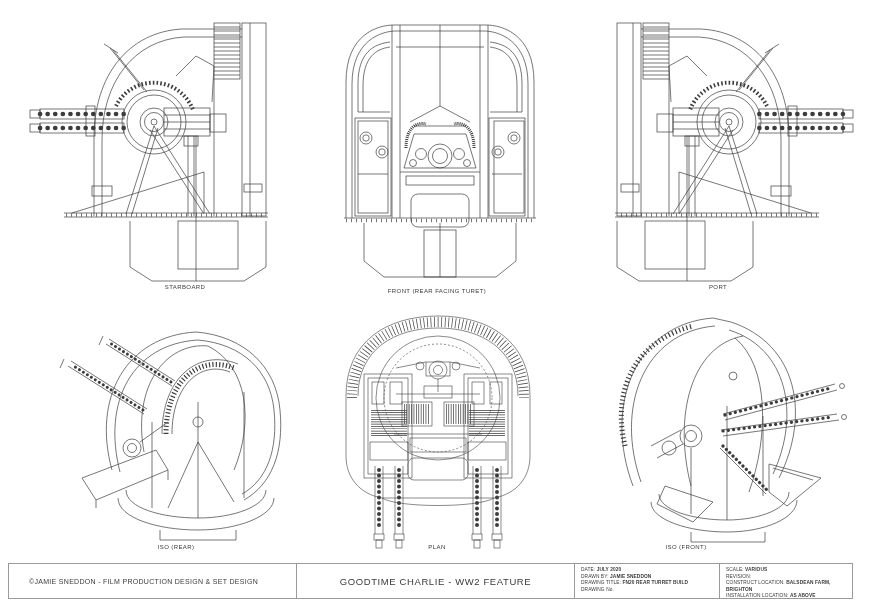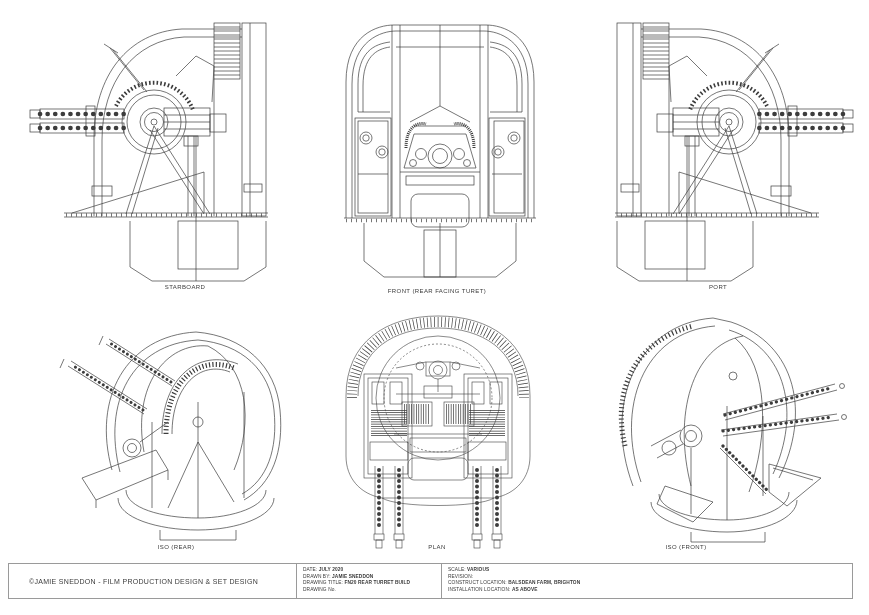--- a/index.html
+++ b/index.html
@@ -347,20 +347,21 @@
 
   <div class="view-label" style="left:185px;top:284px">STARBOARD</div>
   <div class="view-label" style="left:437px;top:288px">FRONT (REAR FACING TURET)</div>
   <div class="view-label" style="left:718px;top:284px">PORT</div>
   <div class="view-label" style="left:176px;top:544px">ISO (REAR)</div>
   <div class="view-label" style="left:437px;top:544px">PLAN</div>
   <div class="view-label" style="left:686px;top:544px">ISO (FRONT)</div>
 
   <div class="titlebar">
     <div class="tb-cell tb-copy">©JAMIE SNEDDON - FILM PRODUCTION DESIGN &amp; SET DESIGN</div>
+    <div class="tb-cell tb-title">GOODTIME CHARLIE - WW2 FEATURE</div>
     <div class="tb-cell tb-info tb-info1">
       <div><span>DATE: </span><span class="val">JULY 2020</span></div>
       <div><span>DRAWN BY: </span><span class="val">JAMIE SNEDDON</span></div>
       <div><span>DRAWING TITLE: </span><span class="val">FN20 REAR TURRET BUILD</span></div>
       <div><span>DRAWING No.</span><span class="val"></span></div>
     </div>
     <div class="tb-cell tb-info tb-info2">
       <div><span>SCALE: </span><span class="val">VARIOUS</span></div>
       <div><span>REVISION:</span><span class="val"></span></div>
       <div><span>CONSTRUCT LOCATION: </span><span class="val">BALSDEAN FARM, BRIGHTON</span></div>

